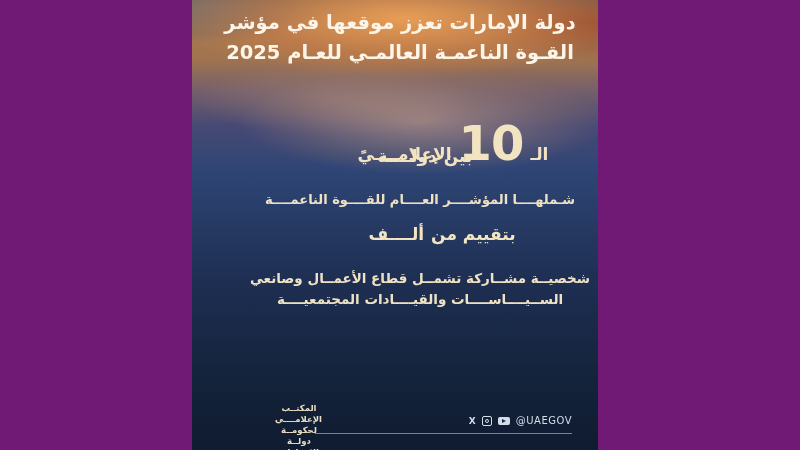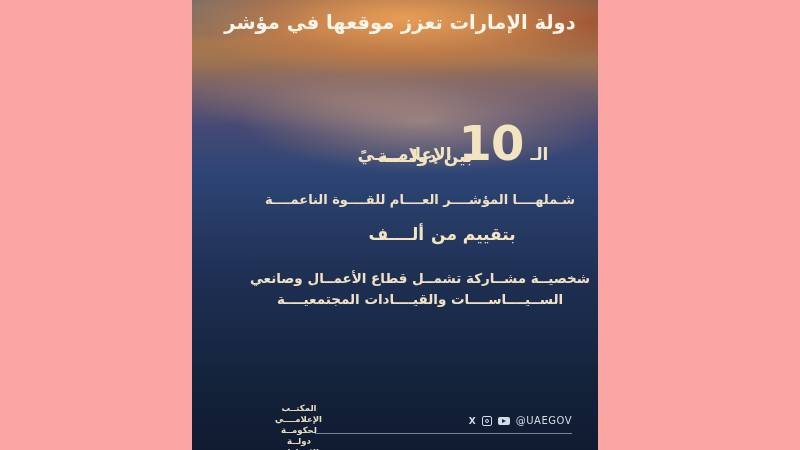--- a/index.html
+++ b/index.html
@@ -1,17 +1,17 @@
 <!DOCTYPE html>
 <html lang="ar"><head>
 <meta charset="utf-8">
 <style>
   html,body{margin:0;padding:0;background:#ffffff;width:800px;height:450px;overflow:hidden;
     font-family:"DejaVu Sans","Liberation Sans",sans-serif;}
-  .stage{position:relative;width:800px;height:450px;background:#fca5a5;}
+  .stage{position:relative;width:800px;height:450px;background:#701a75;}
   .card{
     position:absolute;left:192px;top:0;width:406px;height:450px;overflow:hidden;
     background:
       radial-gradient(ellipse 58% 15% at 57% 27%, rgba(226,180,142,0.50), rgba(172,136,116,0.22) 55%, transparent 78%),
       radial-gradient(ellipse 46% 11% at 35% 22%, rgba(192,152,126,0.35), transparent 75%),
       radial-gradient(ellipse 72% 17% at 52% 4%, rgba(236,159,86,0.95), rgba(206,126,70,0.55) 48%, transparent 78%),
       radial-gradient(ellipse 40% 12% at 97% 5%, rgba(141,62,40,0.75), transparent 72%),
       radial-gradient(ellipse 42% 10% at 2% 2%, rgba(126,113,105,0.95), rgba(110,100,98,0.40) 55%, transparent 75%),
       linear-gradient(180deg,#7d6653 0%,#a87950 6%,#a1744f 13%,#76606a 20%,#474974 28%,#2e4575 38%,#263a63 50%,#1e2f53 62%,#182845 75%,#132138 88%,#0f1b31 100%);
     direction:rtl;
@@ -49,20 +49,21 @@
     border-left:4px solid #1a2a4c;border-top:2px solid transparent;border-bottom:2px solid transparent;}
 </style>
 </head>
 <body>
 
 <div class="stage">
   <div class="card">
 
     <div class="title">
       <div>دولة الإمارات تعزز موقعها في مؤشر</div>
+      <div>القـوة الناعمـة العالمـي للعـام 2025</div>
     </div>
 
     <div class="statrow row-rank">
       <span class="word">الـ</span>
       <span class="num">10</span>
       <span class="word">الإعلامــــيً</span>
     </div>
 
     <div class="statrow row-193">
       <span class="word">بين</span>

